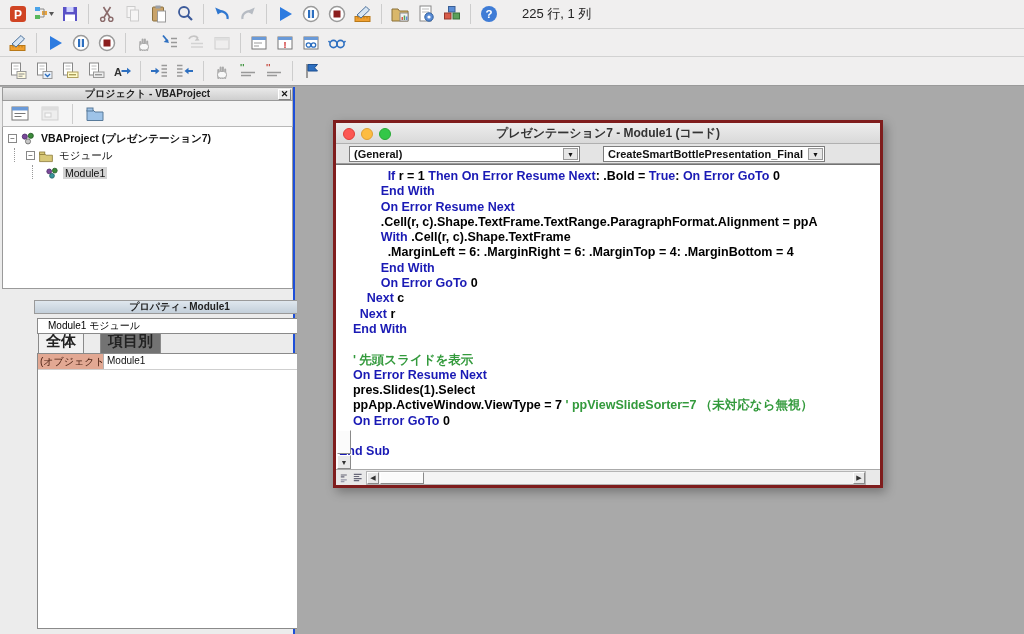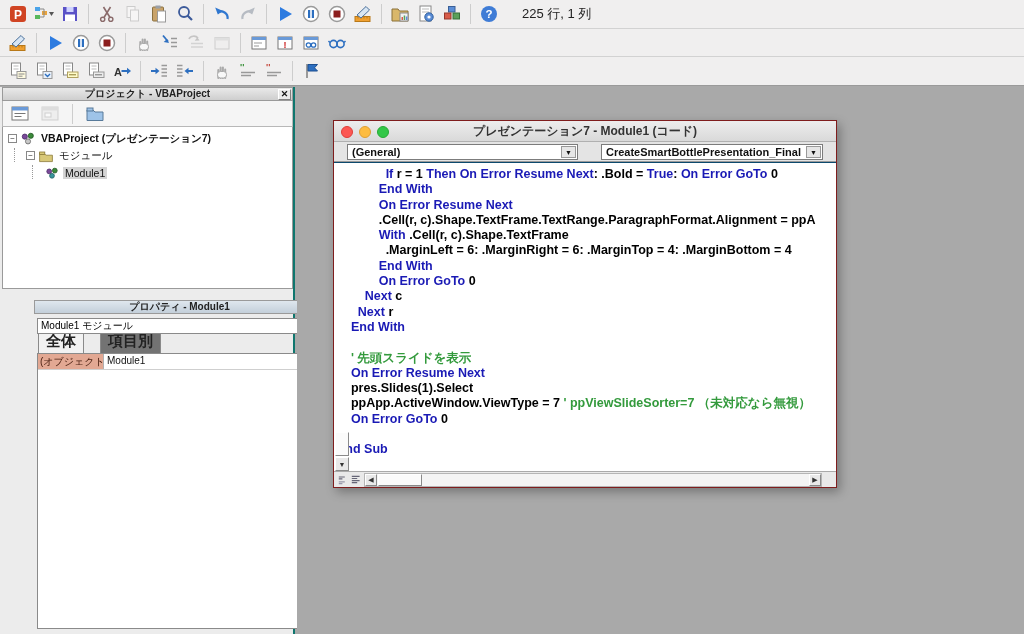--- a/index.html
+++ b/index.html
@@ -13,21 +13,21 @@
   #tb3{height:29px;border-bottom:1px solid #9a9a9a;}
   .tbtn{width:26px;height:24px;border:none;background:transparent;padding:1px;
     display:flex;align-items:center;justify-content:center;}
   .ticon{display:flex;}
   .ticon.dis{opacity:.40;filter:grayscale(80%);}
   .tsep{width:1px;height:20px;background:#cdcdcd;margin:0 5px;flex:none;}
   .statustext{margin-left:20px;font-size:13px;color:#222;white-space:pre;}
 
   
   .dock{position:absolute;left:0;top:87px;width:295px;height:547px;background:#ececec;
-    border-right:2px solid #0f766e;}
+    border-right:2px solid #1d4ed8;}
   .panel{position:absolute;left:2px;width:291px;display:flex;flex-direction:column;}
   #projectPanel{top:0;height:202px;}
   #propsPanel{top:213px;height:332px;margin-left:32px;}
   .ptitle{height:14px;flex:none;background:linear-gradient(#e9e9e9,#cecece);
     border:1px solid #9a9a9a;display:flex;align-items:center;justify-content:center;
     font-size:10px;font-weight:bold;color:#222;position:relative;}
   #propsPanel .ptitle{background:linear-gradient(#dfe7ee,#c3cfda);}
   .closebtn{position:absolute;right:1px;top:1px;width:13px;height:11px;background:#e9e9e9;
     border:1px solid;border-color:#fff #808080 #808080 #fff;font-size:9px;line-height:9px;
     text-align:center;color:#111;font-weight:bold;padding:0;}
@@ -37,39 +37,39 @@
     font-size:10.5px;color:#111;padding-top:3px;}
   .trow{display:flex;align-items:center;height:17px;gap:3px;}
   .texp{width:9px;height:9px;border:1px solid #888;background:#fff;font-size:8px;line-height:7px;
     text-align:center;color:#333;flex:none;}
   .tlabel{padding:0 2px;white-space:nowrap;}
   .tlabel.sel{background:#d4d4d4;}
   .dot{position:absolute;border-left:1px dotted #999;width:0;}
 
   
   .pcombo{margin:4px 3px 2px;height:16px;flex:none;border:1px solid #8a8a8a;background:#fff;
-    display:flex;align-items:center;font-size:10px;padding-left:3px;position:relative;}
+    display:flex;align-items:center;font-size:10px;padding-left:10px;position:relative;}
   .arrbox{position:absolute;right:0;top:0;bottom:0;width:15px;background:#e4e4e4;
     border-left:1px solid #8a8a8a;display:flex;align-items:center;justify-content:center;
     font-size:7px;color:#222;}
   .ptabs{display:flex;align-items:flex-end;height:17px;flex:none;padding:0 4px;gap:16px;
     font-size:15px;font-weight:bold;color:#222;}
   .ptab{padding:1px 7px 2px;border:1px solid #8a8a8a;border-bottom:none;
     border-radius:2px 2px 0 0;background:#737373;}
   .ptab.active{background:#f2f2f2;}
   .pgrid{margin:0 3px 3px;border:1px solid #8a8a8a;background:#fff;flex:1;overflow:hidden;}
   .prow{display:flex;height:16px;font-size:10px;border-bottom:1px solid #cfcfcf;}
   .pname{width:66px;flex:none;background:#e2a893;color:#4a2012;padding:1px 2px;
     border-right:1px solid #b0b0b0;white-space:nowrap;overflow:hidden;}
   .pval{flex:1;padding:1px 3px;color:#111;}
 
   
   .mdi{position:absolute;left:297px;top:87px;right:0;bottom:0;background:#a9a9a9;}
-  .codewin{position:absolute;left:36px;top:33px;width:504px;height:368px;background:#0c4a6e;
-    border:1px solid #7f1d1d;box-shadow:3px 4px 10px rgba(0,0,0,.30);}
+  .codewin{position:absolute;left:36px;top:33px;width:550px;height:368px;background:#737373;
+    border:3px solid #7f1d1d;box-shadow:3px 4px 10px rgba(0,0,0,.30);}
   .cw-title{height:21px;background:linear-gradient(#ededed,#d9d9d9);border-bottom:1px solid #b0b0b0;
     position:relative;display:flex;align-items:center;justify-content:center;
     font-size:12px;font-weight:bold;color:#333;}
   .lights{position:absolute;left:7px;top:4.5px;display:flex;gap:6px;}
   .light{width:12px;height:12px;border-radius:50%;}
   .lr{background:#fc5753;border:1px solid #df3e38;}
   .ly{background:#fdbc40;border:1px solid #de9f34;}
   .lg{background:#33c748;border:1px solid #27aa35;}
   .cw-combos{height:20px;background:#e4e4e4;position:relative;border-bottom:1px solid #9a9a9a;}
   .combo{position:absolute;top:2px;height:16px;background:#fff;border:1px solid #7c7c7c;

